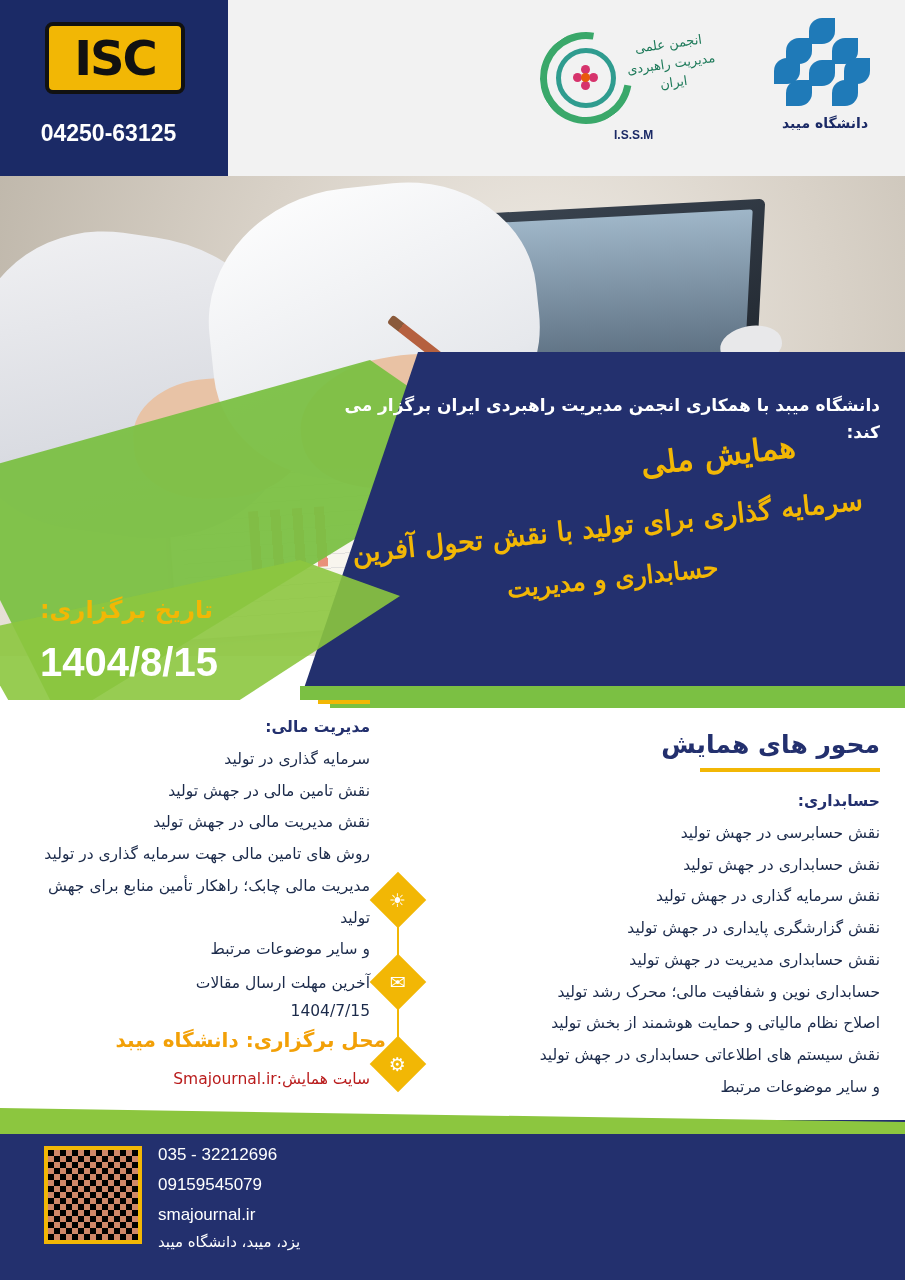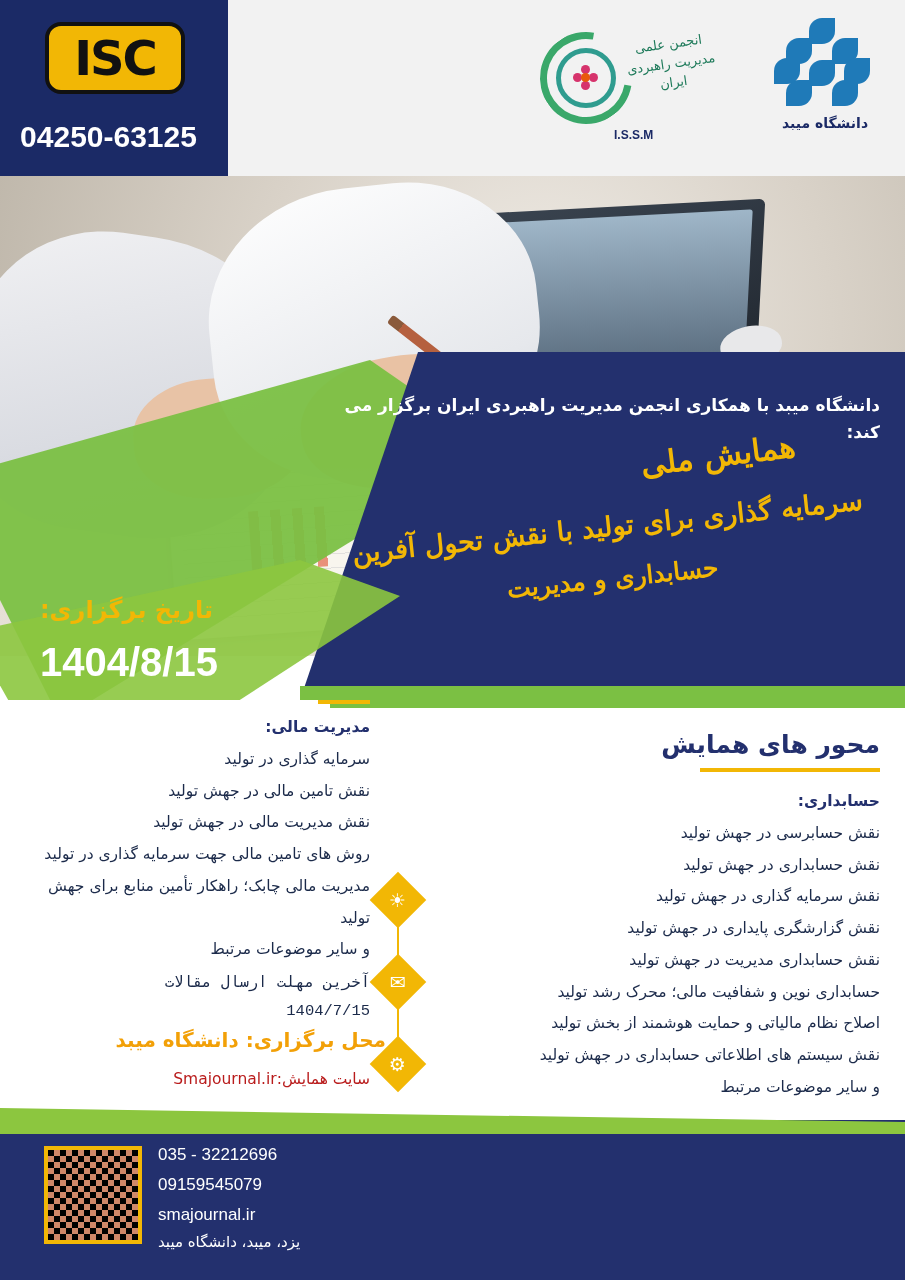--- a/index.html
+++ b/index.html
@@ -23,33 +23,33 @@
   }
   .isc-block {
     position: absolute; top: 0; left: 0; width: 228px; height: 176px;
     background: #1b2a66;
   }
   .isc-logo {
     position: absolute; top: 22px; left: 45px;
     width: 140px; height: 72px;
     background: #f2b705;
     border: 4px solid #111;
-    border-radius: 16px;
+    border-radius: 8px;
     display: flex; align-items: center; justify-content: center;
   }
   .isc-logo span {
     font-family: "DejaVu Sans", sans-serif;
     font-weight: bold; font-size: 48px; letter-spacing: -2px;
     color: #111;
     line-height: 1;
   }
   .isc-phone {
     position: absolute; top: 120px; left: 0; width: 217px;
     text-align: center;
-    color: #ffffff; font-size: 30px; font-weight: bold;
+    color: #ffffff; font-size: 23px; font-weight: bold;
     direction: ltr;
     font-family: "Liberation Sans", sans-serif;
   }
 
   
   .issm {
     position: absolute; top: 24px; left: 528px; width: 190px; height: 130px;
   }
   .issm-ring {
     position: absolute; top: 8px; left: 12px; width: 92px; height: 92px;
@@ -271,21 +271,21 @@
     background: #f2b705;
   }
   .col-left {
     position: absolute; top: 712px; left: 20px; width: 350px;
     text-align: right; color: #1b2a4a; font-size: 15.5px; line-height: 2.05;
   }
   .col-left .sec-head { font-weight: bold; color: #23306e; }
 
   .deadline {
     position: absolute; top: 970px; left: 20px; width: 350px;
-    text-align: right; color: #1b2a4a; font-size: 15.5px; line-height: 1.8; font-family: Liberation Mono, monospace;
+    text-align: right; color: #1b2a4a; font-size: 15.5px; line-height: 1.8;
   }
   .venue {
     position: absolute; top: 1028px; left: 36px; width: 350px;
     text-align: right; color: #f2a007; font-size: 20px; font-weight: bold;
   }
   .site-line {
     position: absolute; top: 1070px; left: 20px; width: 350px;
     text-align: right; color: #b91c1c; font-size: 15.5px;
   }
 

